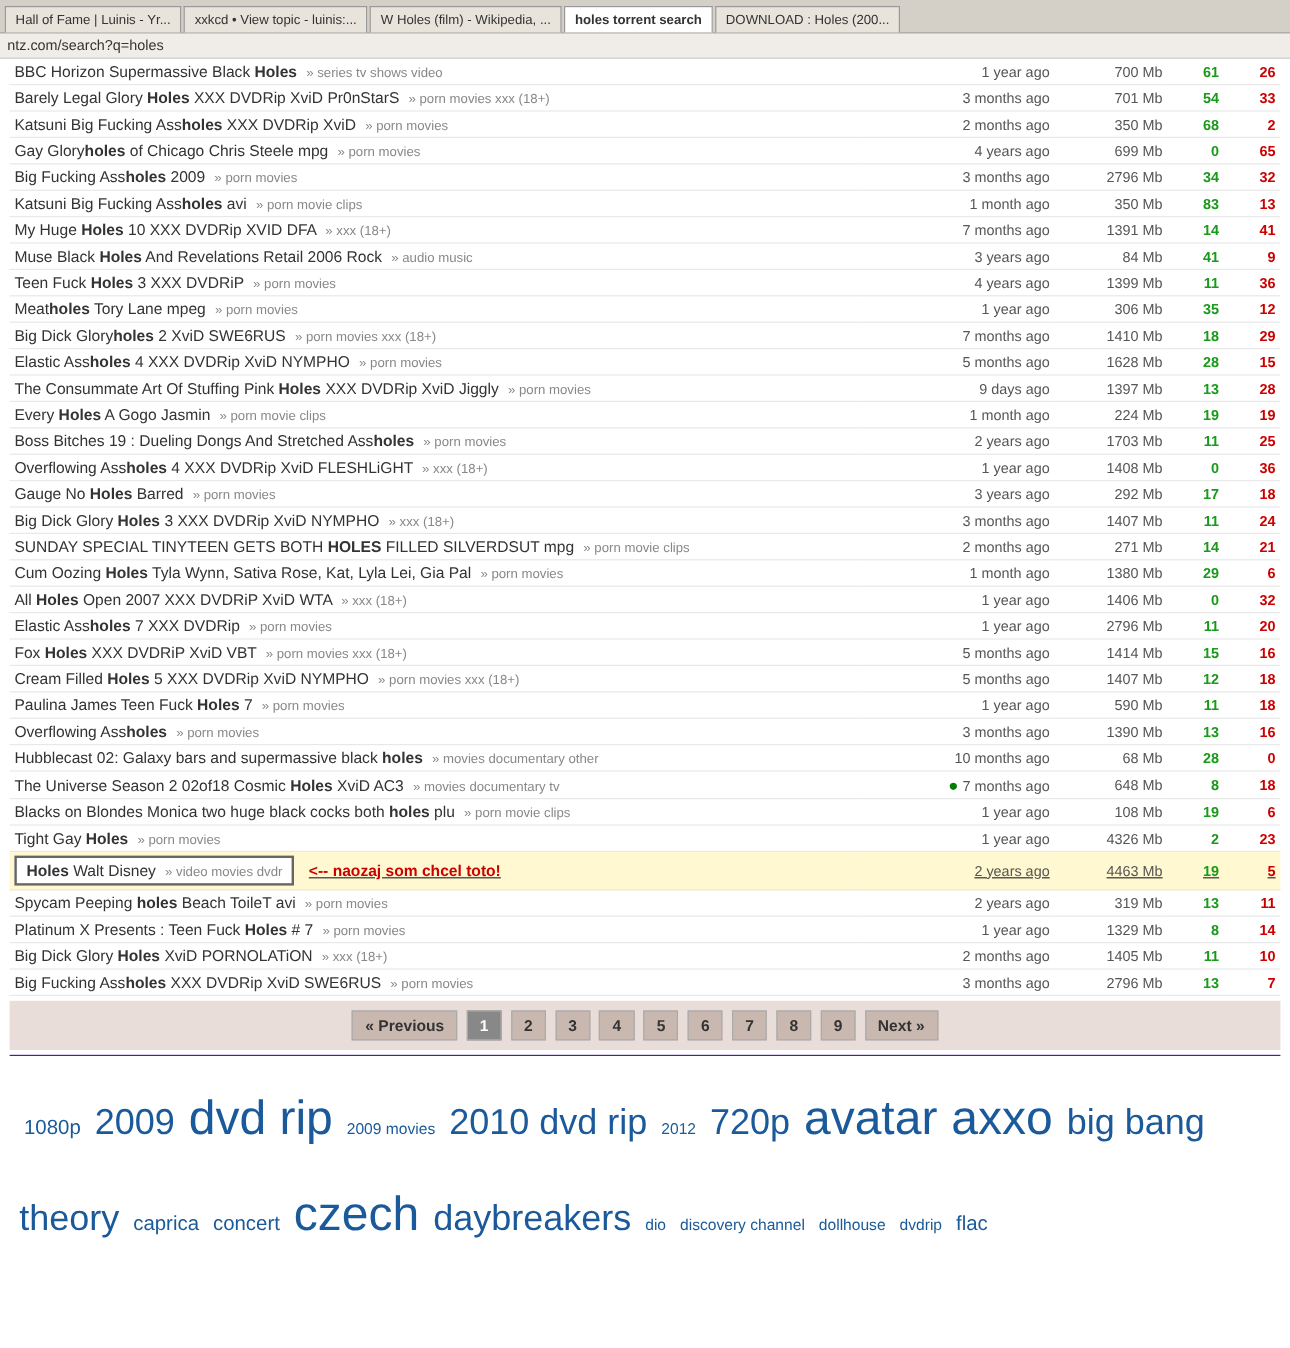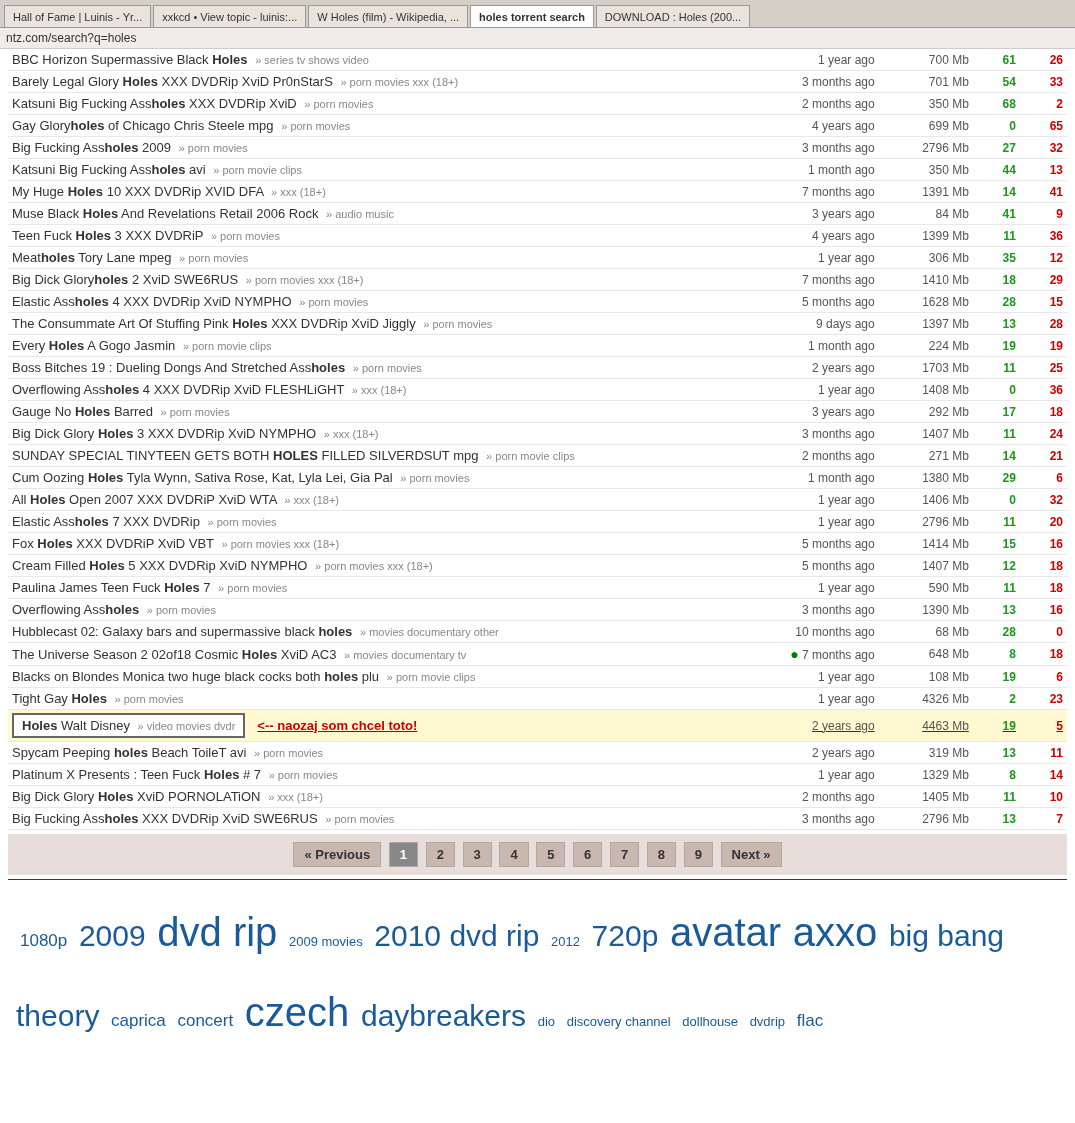--- a/index.html
+++ b/index.html
@@ -155,28 +155,28 @@
     <td class="title-cell"><a href="#" class="title-link">Gay Glory<span class="keyword">holes</span> of Chicago Chris Steele mpg</a> <span class="category">» porn movies</span></td>
     <td class="date-cell">4 years ago</td>
     <td class="size-cell">699 Mb</td>
     <td class="seeds-cell">0</td>
     <td class="leeches-cell">65</td>
   </tr>
         <tr>
     <td class="title-cell"><a href="#" class="title-link">Big Fucking Ass<span class="keyword">holes</span> 2009</a> <span class="category">» porn movies</span></td>
     <td class="date-cell">3 months ago</td>
     <td class="size-cell">2796 Mb</td>
-    <td class="seeds-cell">27</td>
+    <td class="seeds-cell">34</td>
     <td class="leeches-cell">32</td>
   </tr>
         <tr>
     <td class="title-cell"><a href="#" class="title-link">Katsuni Big Fucking Ass<span class="keyword">holes</span> avi</a> <span class="category">» porn movie clips</span></td>
     <td class="date-cell">1 month ago</td>
     <td class="size-cell">350 Mb</td>
-    <td class="seeds-cell">44</td>
+    <td class="seeds-cell">83</td>
     <td class="leeches-cell">13</td>
   </tr>
         <tr>
     <td class="title-cell"><a href="#" class="title-link">My Huge <span class="keyword">Holes</span> 10 XXX DVDRip XVID DFA</a> <span class="category">» xxx (18+)</span></td>
     <td class="date-cell">7 months ago</td>
     <td class="size-cell">1391 Mb</td>
     <td class="seeds-cell">14</td>
     <td class="leeches-cell">41</td>
   </tr>
         <tr>

